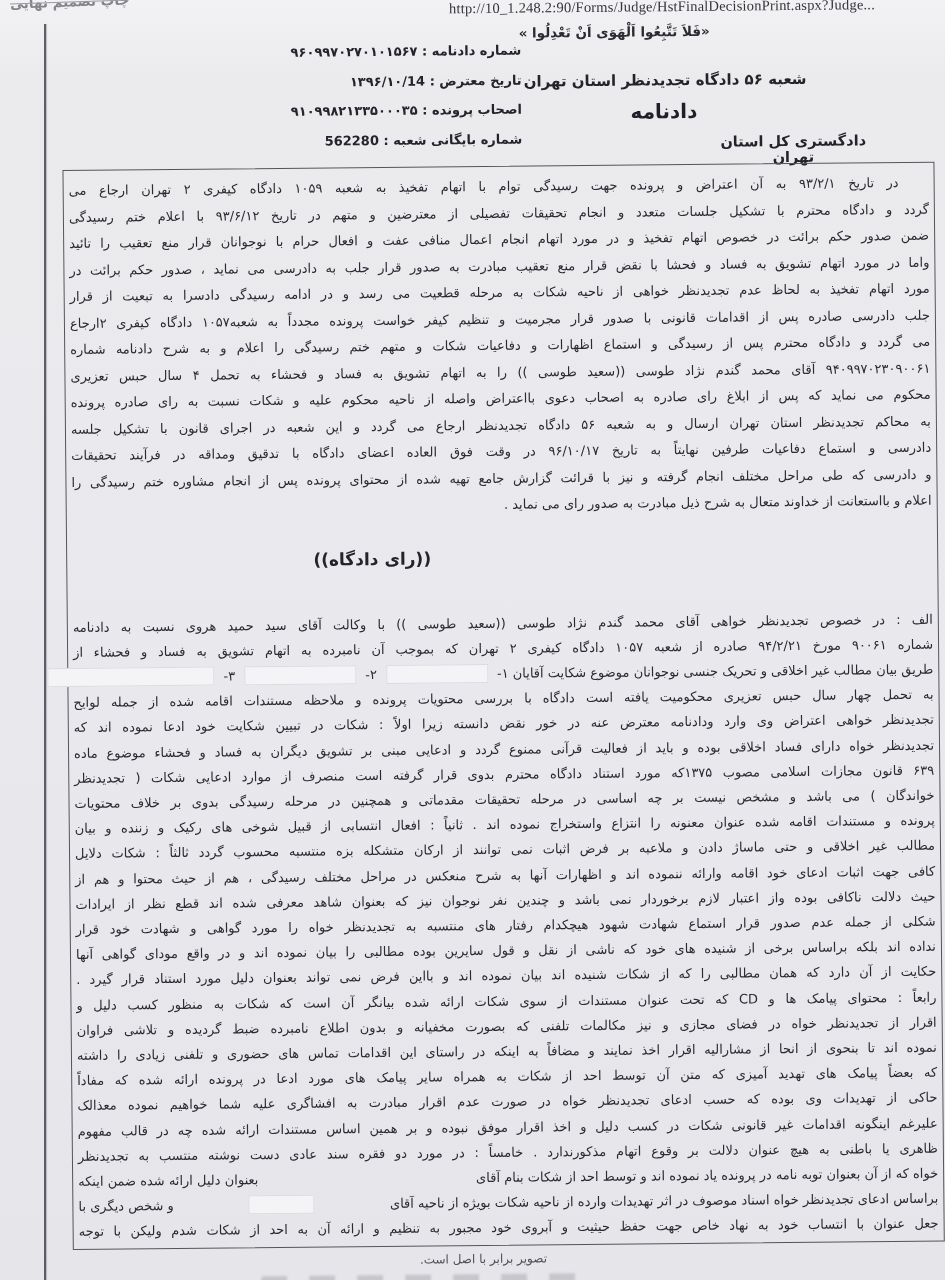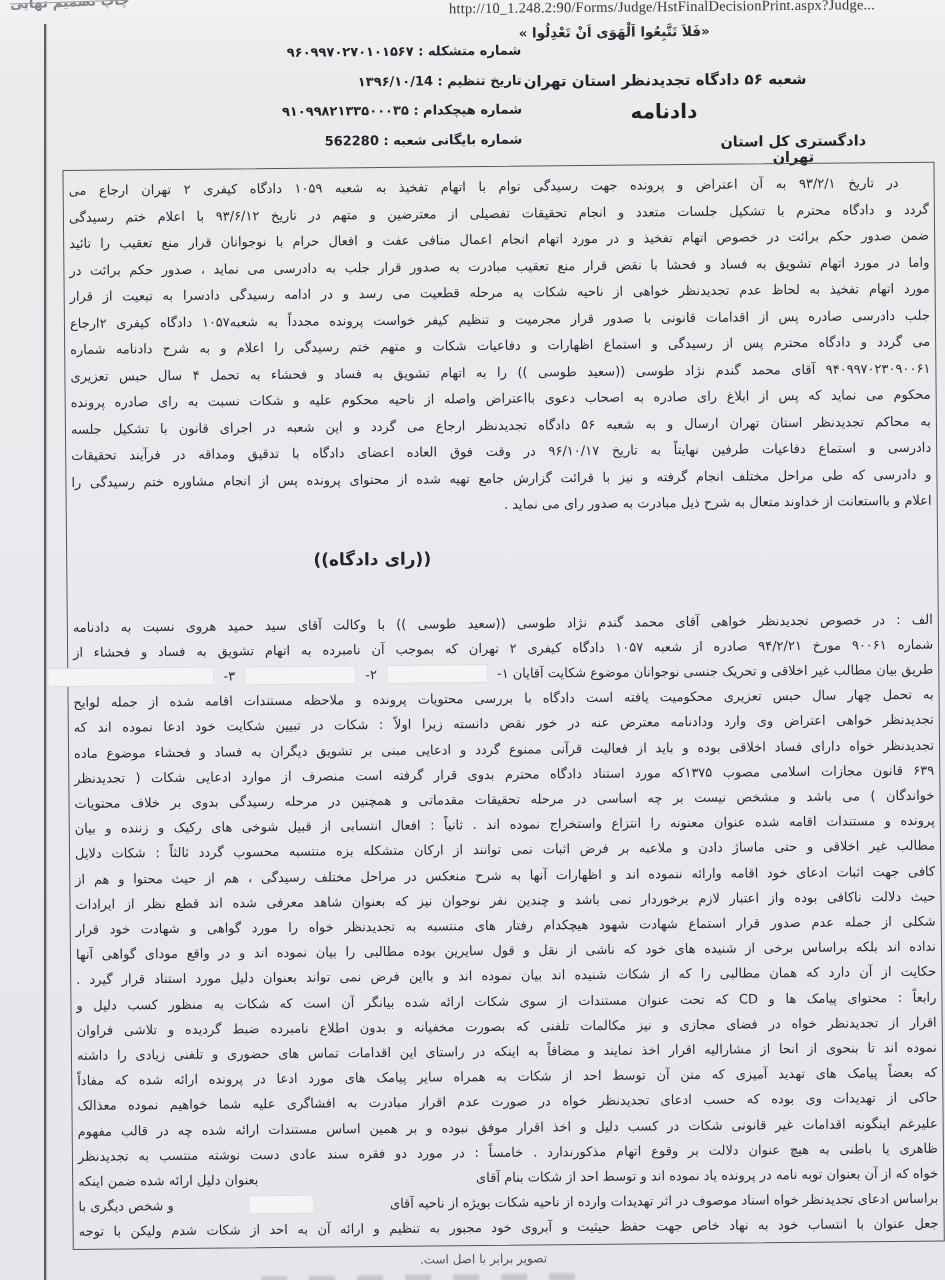--- a/index.html
+++ b/index.html
@@ -94,23 +94,23 @@
   <div class="corner-label">چاپ تصمیم نهایی</div>
   <div class="fold-line"></div>
 
   <div class="sheet">
 
     <div class="print-url">http://10_1.248.2:90/Forms/Judge/HstFinalDecisionPrint.aspx?Judge...</div>
 
     <div class="verse">«فَلاَ تَتَّبِعُوا اَلْهَوَی اَنْ تَعْدِلُوا »</div>
 
     <div class="meta">
-      <div class="meta-row"><span>شماره متشکله :</span> <span>۹۶۰۹۹۷۰۲۷۰۱۰۱۵۶۷</span></div>
-      <div class="meta-row"><span>تاریخ تنظیم :</span> <span>۱۳۹۶/۱۰/14</span></div>
-      <div class="meta-row"><span>شماره هیچکدام :</span> <span>۹۱۰۹۹۸۲۱۳۳۵۰۰۰۳۵</span></div>
+      <div class="meta-row"><span>شماره دادنامه :</span> <span>۹۶۰۹۹۷۰۲۷۰۱۰۱۵۶۷</span></div>
+      <div class="meta-row"><span>تاریخ معترض :</span> <span>۱۳۹۶/۱۰/14</span></div>
+      <div class="meta-row"><span>اصحاب پرونده :</span> <span>۹۱۰۹۹۸۲۱۳۳۵۰۰۰۳۵</span></div>
       <div class="meta-row"><span>شماره بایگانی شعبه :</span> <span>562280</span></div>
     </div>
 
     <div class="branch">شعبه ۵۶ دادگاه تجدیدنظر استان تهران</div>
     <div class="doc-title">دادنامه</div>
     <div class="org">دادگستری کل استان تهران</div>
 
     <div class="frame">
 
       <div class="para p1">

